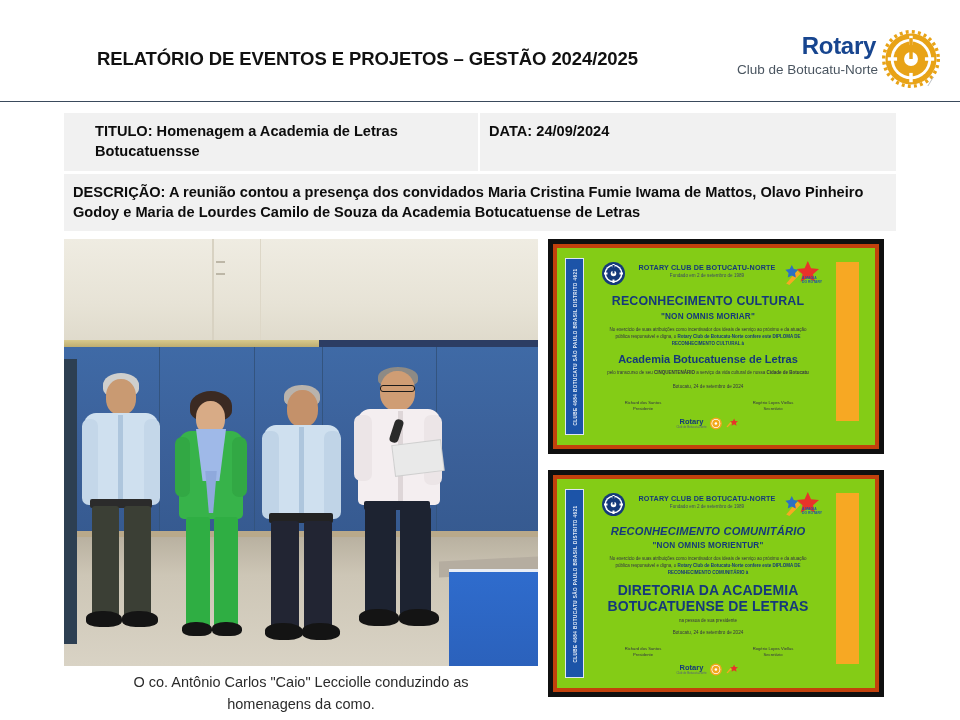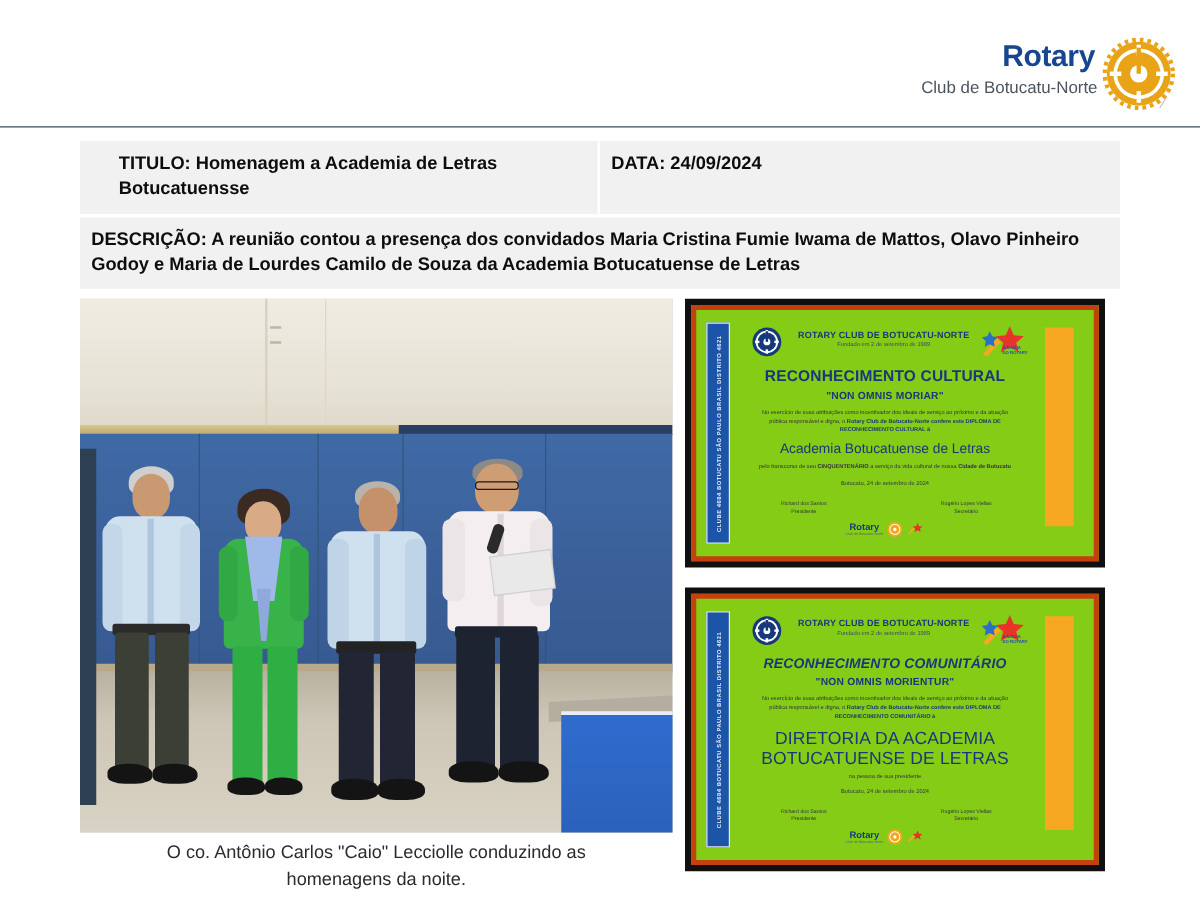--- a/index.html
+++ b/index.html
@@ -118,40 +118,41 @@
   .cc-magic{position:absolute;right:0px;top:-1px;width:40px;height:26px;}
   .cc-magic-txt{position:absolute;right:1px;top:15px;font-size:3.4px;
     font-weight:bold;color:#1c54a8;line-height:1.25;text-align:left;}
 
   .cc-h1{font-size:12.4px;font-weight:bold;color:#15397a;margin-top:3px;letter-spacing:0.15px;}
   .cc-h1.small{font-size:11.2px;font-style:italic;}
   .cc-h2{font-size:8.2px;font-weight:bold;color:#15397a;margin-top:4px;letter-spacing:0.2px;}
   .cc-p{font-size:4.5px;color:#334;line-height:1.55;margin:6px 10px 0 10px;}
   .cc-p b{color:#15397a;}
   .cc-p .cap2{font-weight:bold;color:#15397a;}
-  .cc-name{font-size:11px;font-weight:normal;color:#15397a;margin-top:5px;text-align:center;}
+  .cc-name{font-size:11px;font-weight:bold;color:#15397a;margin-top:5px;text-align:center;}
   .cc-name.sm{font-size:14px;letter-spacing:0.1px;}
   .cc-sub{font-size:4.5px;color:#334;margin-top:4px;}
   .cc-p2{font-size:4.5px;color:#334;line-height:1.55;margin:5px 14px 0 14px;}
   .cc-date{font-size:4.6px;color:#334;margin-top:7px;}
   .cc-sigs{position:relative;margin-top:11px;height:16px;}
   .cc-sig{position:absolute;top:0;width:92px;text-align:center;font-size:4.2px;color:#334;line-height:1.5;}
   .cc-sig.l{left:4px;}.cc-sig.r{right:4px;}
   .cc-foot{position:relative;height:16px;margin-top:1px;}
   .cc-foot-logo{position:absolute;left:50%;top:0;transform:translateX(-50%);
     display:flex;align-items:center;gap:3px;}
   .cc-foot-word{font-size:7.5px;font-weight:bold;color:#15397a;line-height:1;}
   .cc-foot-sub{font-size:2.9px;color:#56627a;}
 </style>
 </head>
 <body>
 
 <div class="page">
 
   <div class="hdr">
+    <div class="hdr-title">RELATÓRIO DE EVENTOS E PROJETOS – GESTÃO 2024/2025</div>
 
     <div class="logo">
       <div class="logo-word">Rotary</div>
       <div class="logo-sub">Club de Botucatu-Norte</div>
       <svg class="logo-gear" viewBox="0 0 100 100">
         <g fill="#e8a317">
           <circle cx="50" cy="50" r="44"></circle>
         </g>
         <g stroke="#e8a317" stroke-width="6">
           <circle cx="50" cy="50" r="47" fill="none" stroke-dasharray="5 5.6"></circle>
@@ -263,21 +264,21 @@
       <div class="shoe" style="left:5px;top:242px;width:40px;height:17px;"></div>
       <div class="shoe" style="left:45px;top:242px;width:40px;height:17px;"></div>
     </div>
 
     <div class="ph-podiumtop"></div>
     <div class="ph-podium"></div>
   </div>
 
   <div class="cap">
     <div>O co. Antônio Carlos "Caio" Lecciolle conduzindo as</div>
-    <div>homenagens da noite.</div>
+    <div>homenagens da como.</div>
   </div>
 
   <div class="cert-frame c1">
     <div class="cert-page">
       <div class="cert-inner">
         <div class="cert-blue">
           <span>CLUBE 4684   BOTUCATU   SÃO PAULO   BRASIL   DISTRITO 4621</span>
         </div>
         <div class="cert-gold"></div>
 

